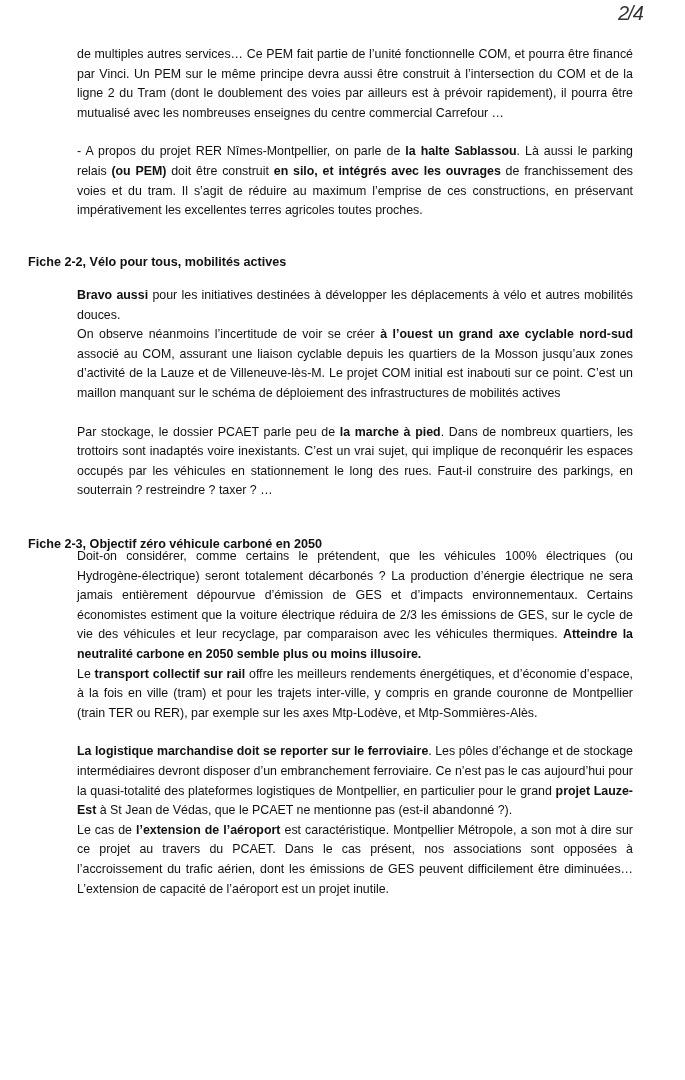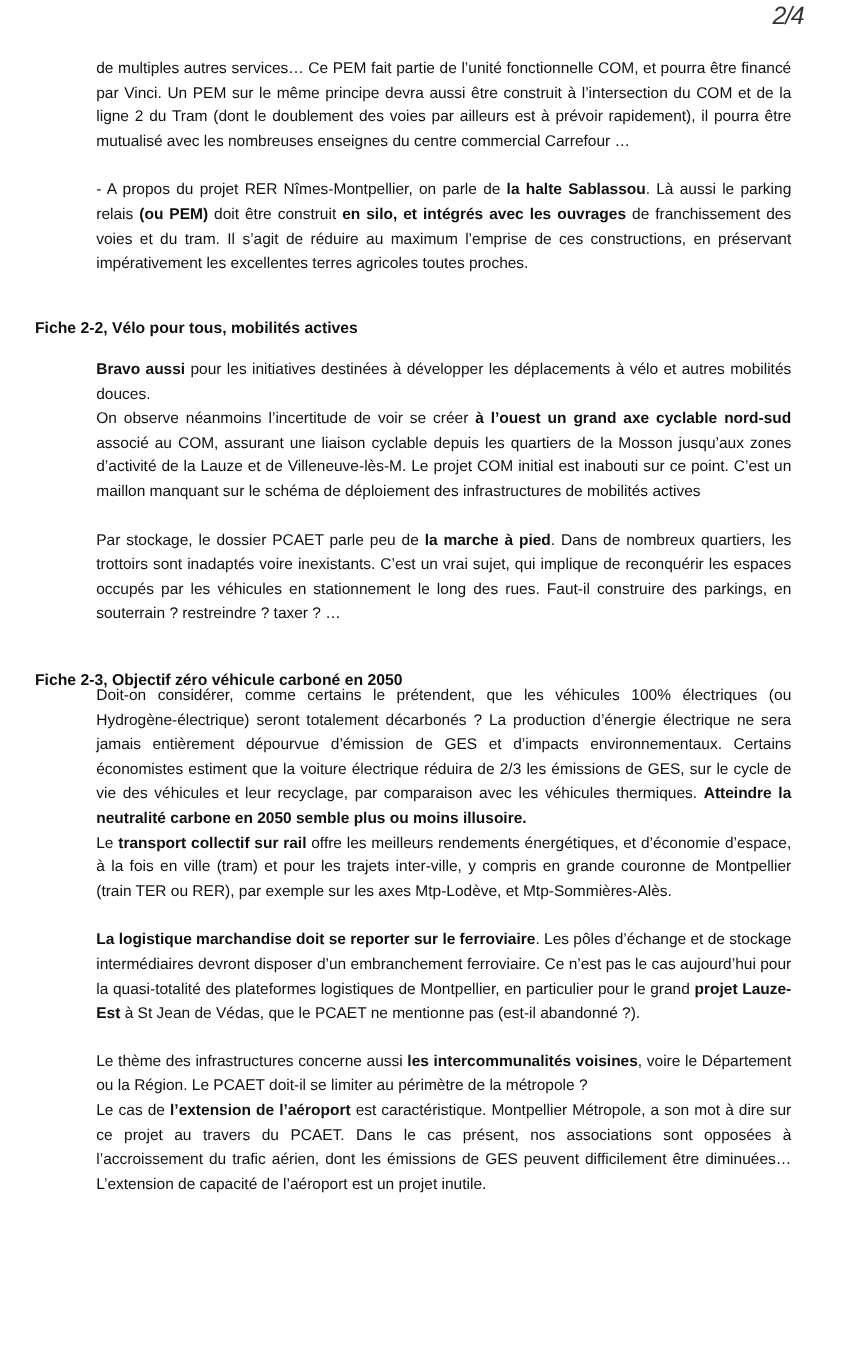--- a/index.html
+++ b/index.html
@@ -38,15 +38,14 @@
   <p><b>Bravo aussi</b><span> pour les initiatives destinées à développer les déplacements à vélo et autres mobilités douces.</span></p>
   <p><span>On observe néanmoins l’incertitude de voir se créer </span><b>à l’ouest un grand axe cyclable nord-sud</b><span> associé au COM, assurant une liaison cyclable depuis les quartiers de la Mosson jusqu’aux zones d’activité de la Lauze et de Villeneuve-lès-M. Le projet COM initial est inabouti sur ce point. C’est un maillon manquant sur le schéma de déploiement des infrastructures de mobilités actives</span></p>
   <p style="margin-top:19px;"><span>Par stockage, le dossier PCAET parle peu de </span><b>la marche à pied</b><span>. Dans de nombreux quartiers, les trottoirs sont inadaptés voire inexistants. C’est un vrai sujet, qui implique de reconquérir les espaces occupés par les véhicules en stationnement le long des rues. Faut-il construire des parkings, en souterrain ? restreindre ? taxer ? …</span></p>
 </div>
 
 <div class="heading" style="top:514px;margin-top:21px;">Fiche 2-3, Objectif zéro véhicule carboné en 2050</div>
 <div class="body-block" style="top:547px;">
   <p><span>Doit-on considérer, comme certains le prétendent, que les véhicules 100% électriques (ou Hydrogène-électrique) seront totalement décarbonés ?  La production d’énergie électrique ne sera jamais entièrement dépourvue d’émission de GES et d’impacts environnementaux. Certains économistes estiment que la voiture électrique réduira de 2/3 les émissions de GES, sur le cycle de vie des véhicules et leur recyclage, par comparaison avec les véhicules thermiques. </span><b>Atteindre la neutralité carbone en 2050 semble plus ou moins illusoire.</b></p>
   <p><span>Le </span><b>transport collectif sur rail</b><span> offre les meilleurs rendements énergétiques, et d’économie d’espace, à la fois en ville (tram) et pour les trajets inter-ville, y compris en grande couronne de Montpellier (train TER ou RER), par exemple sur les axes Mtp-Lodève, et Mtp-Sommières-Alès.</span></p>
   <p style="margin-top:19px;"><b>La logistique marchandise doit se reporter sur le ferroviaire</b><span>. Les pôles d’échange et de stockage intermédiaires devront disposer d’un embranchement ferroviaire. Ce n’est pas le cas aujourd’hui pour la quasi-totalité des plateformes logistiques de Montpellier, en particulier pour le grand </span><b>projet Lauze-Est</b><span> à St Jean de Védas, que le PCAET ne mentionne pas (est-il abandonné ?).</span></p>
-  <p style="margin-top:19px;"><span>Le thème des infrastructures concerne aussi </span><b>les intercommunalités voisines</b><span>, voire le Département ou la Région. Le PCAET </span><span>doit-il se limiter au périmètre de la métropole ?</span></p>
   <p><span>Le cas de </span><b>l’extension de l’aéroport</b><span> est caractéristique. Montpellier Métropole, a son mot à dire sur ce projet au travers du PCAET. Dans le cas présent, nos associations sont opposées à l’accroissement du trafic aérien, dont les émissions de GES peuvent difficilement être diminuées… L’extension de capacité de l’aéroport est un projet inutile.</span></p>
 </div>
 
 </body></html>

